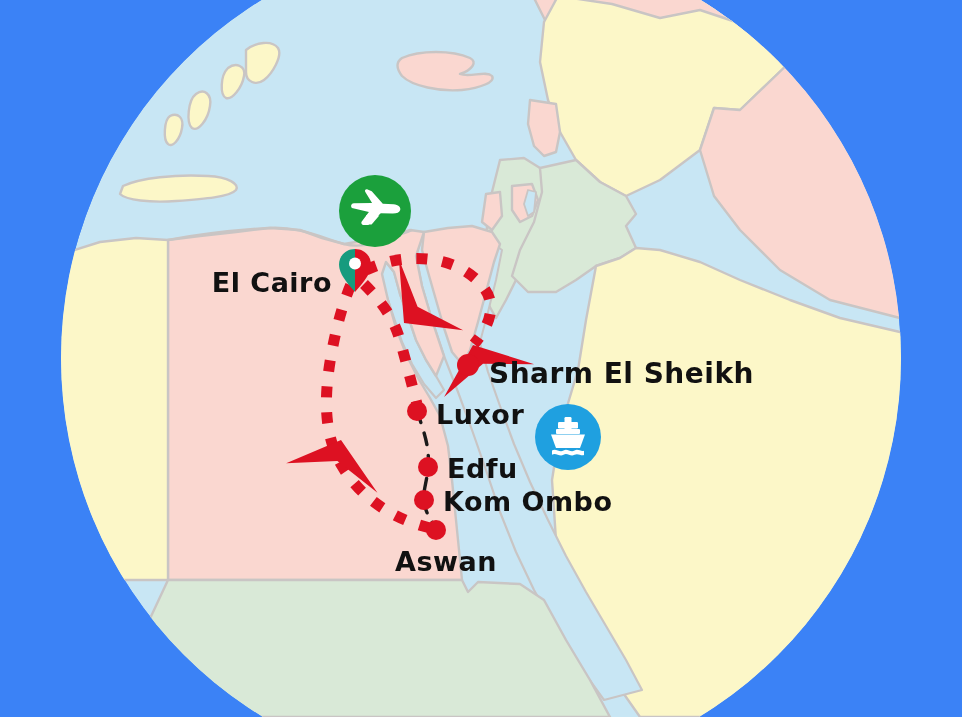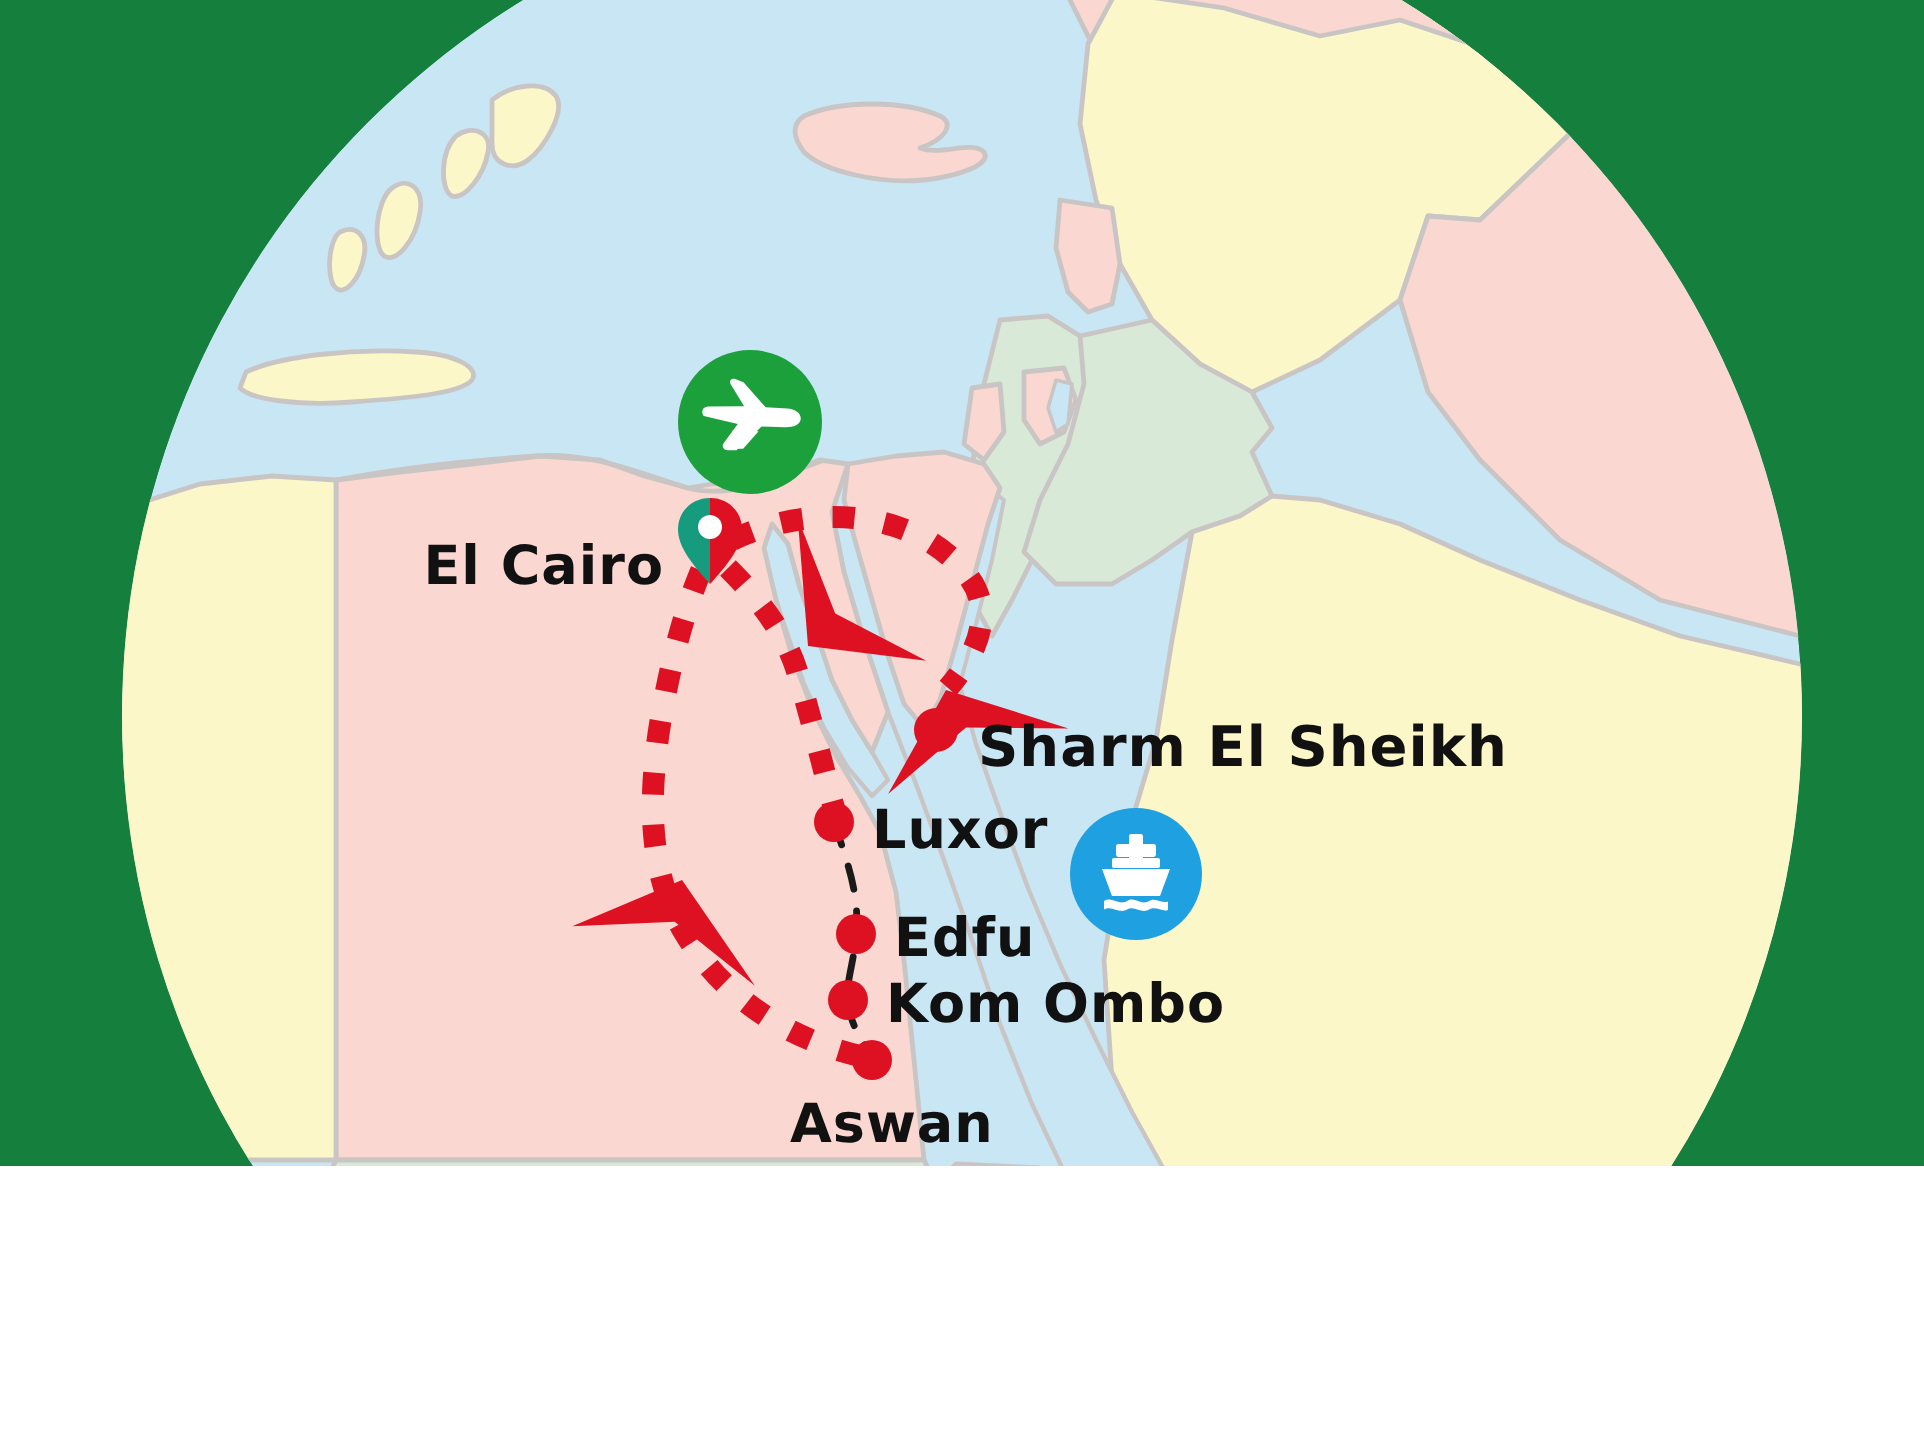--- a/index.html
+++ b/index.html
@@ -7,22 +7,22 @@
     margin: 0;
     padding: 0;
     background: #ffffff;
   }
   body {
     font-family: "DejaVu Sans", sans-serif;
   }
   #map-root {
     position: relative;
     width: 962px;
-    height: 583px;
-    background: #15803d;
+    height: 717px;
+    background: #3b82f6;
     overflow: hidden;
   }
   #map-svg {
     position: absolute;
     left: 0;
     top: 0;
     width: 962px;
     height: 717px;
     display: block;
   }

